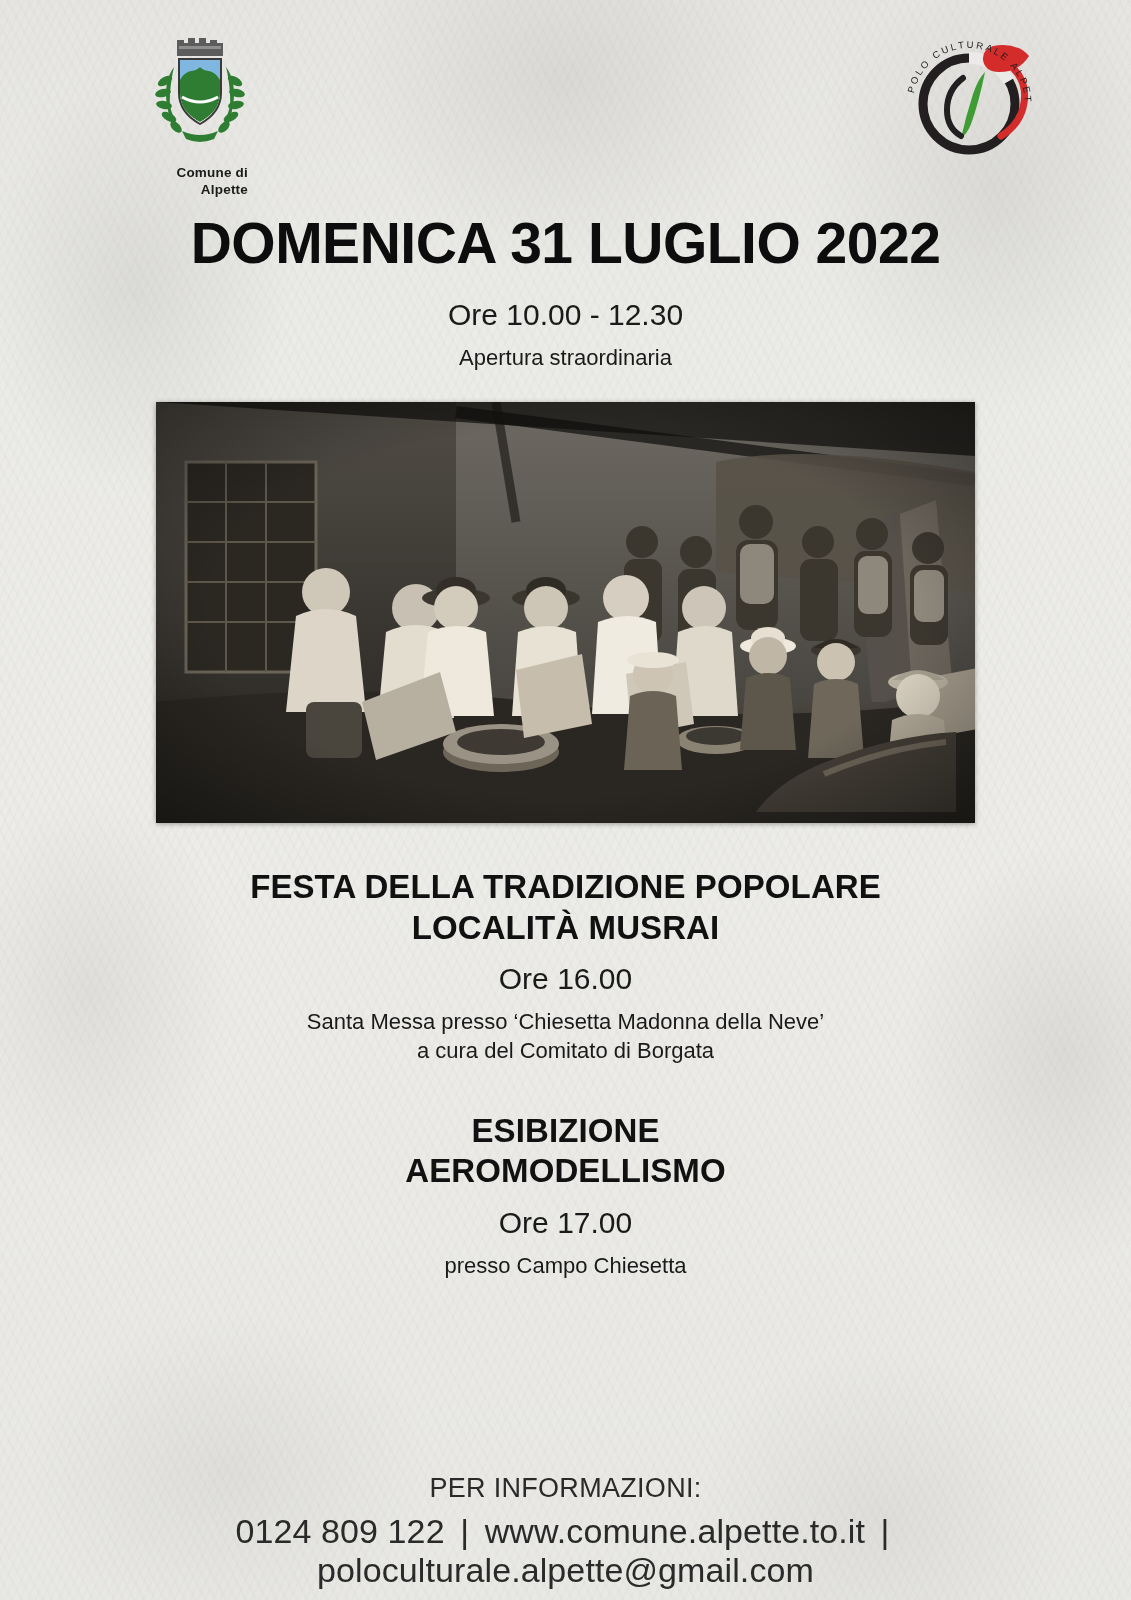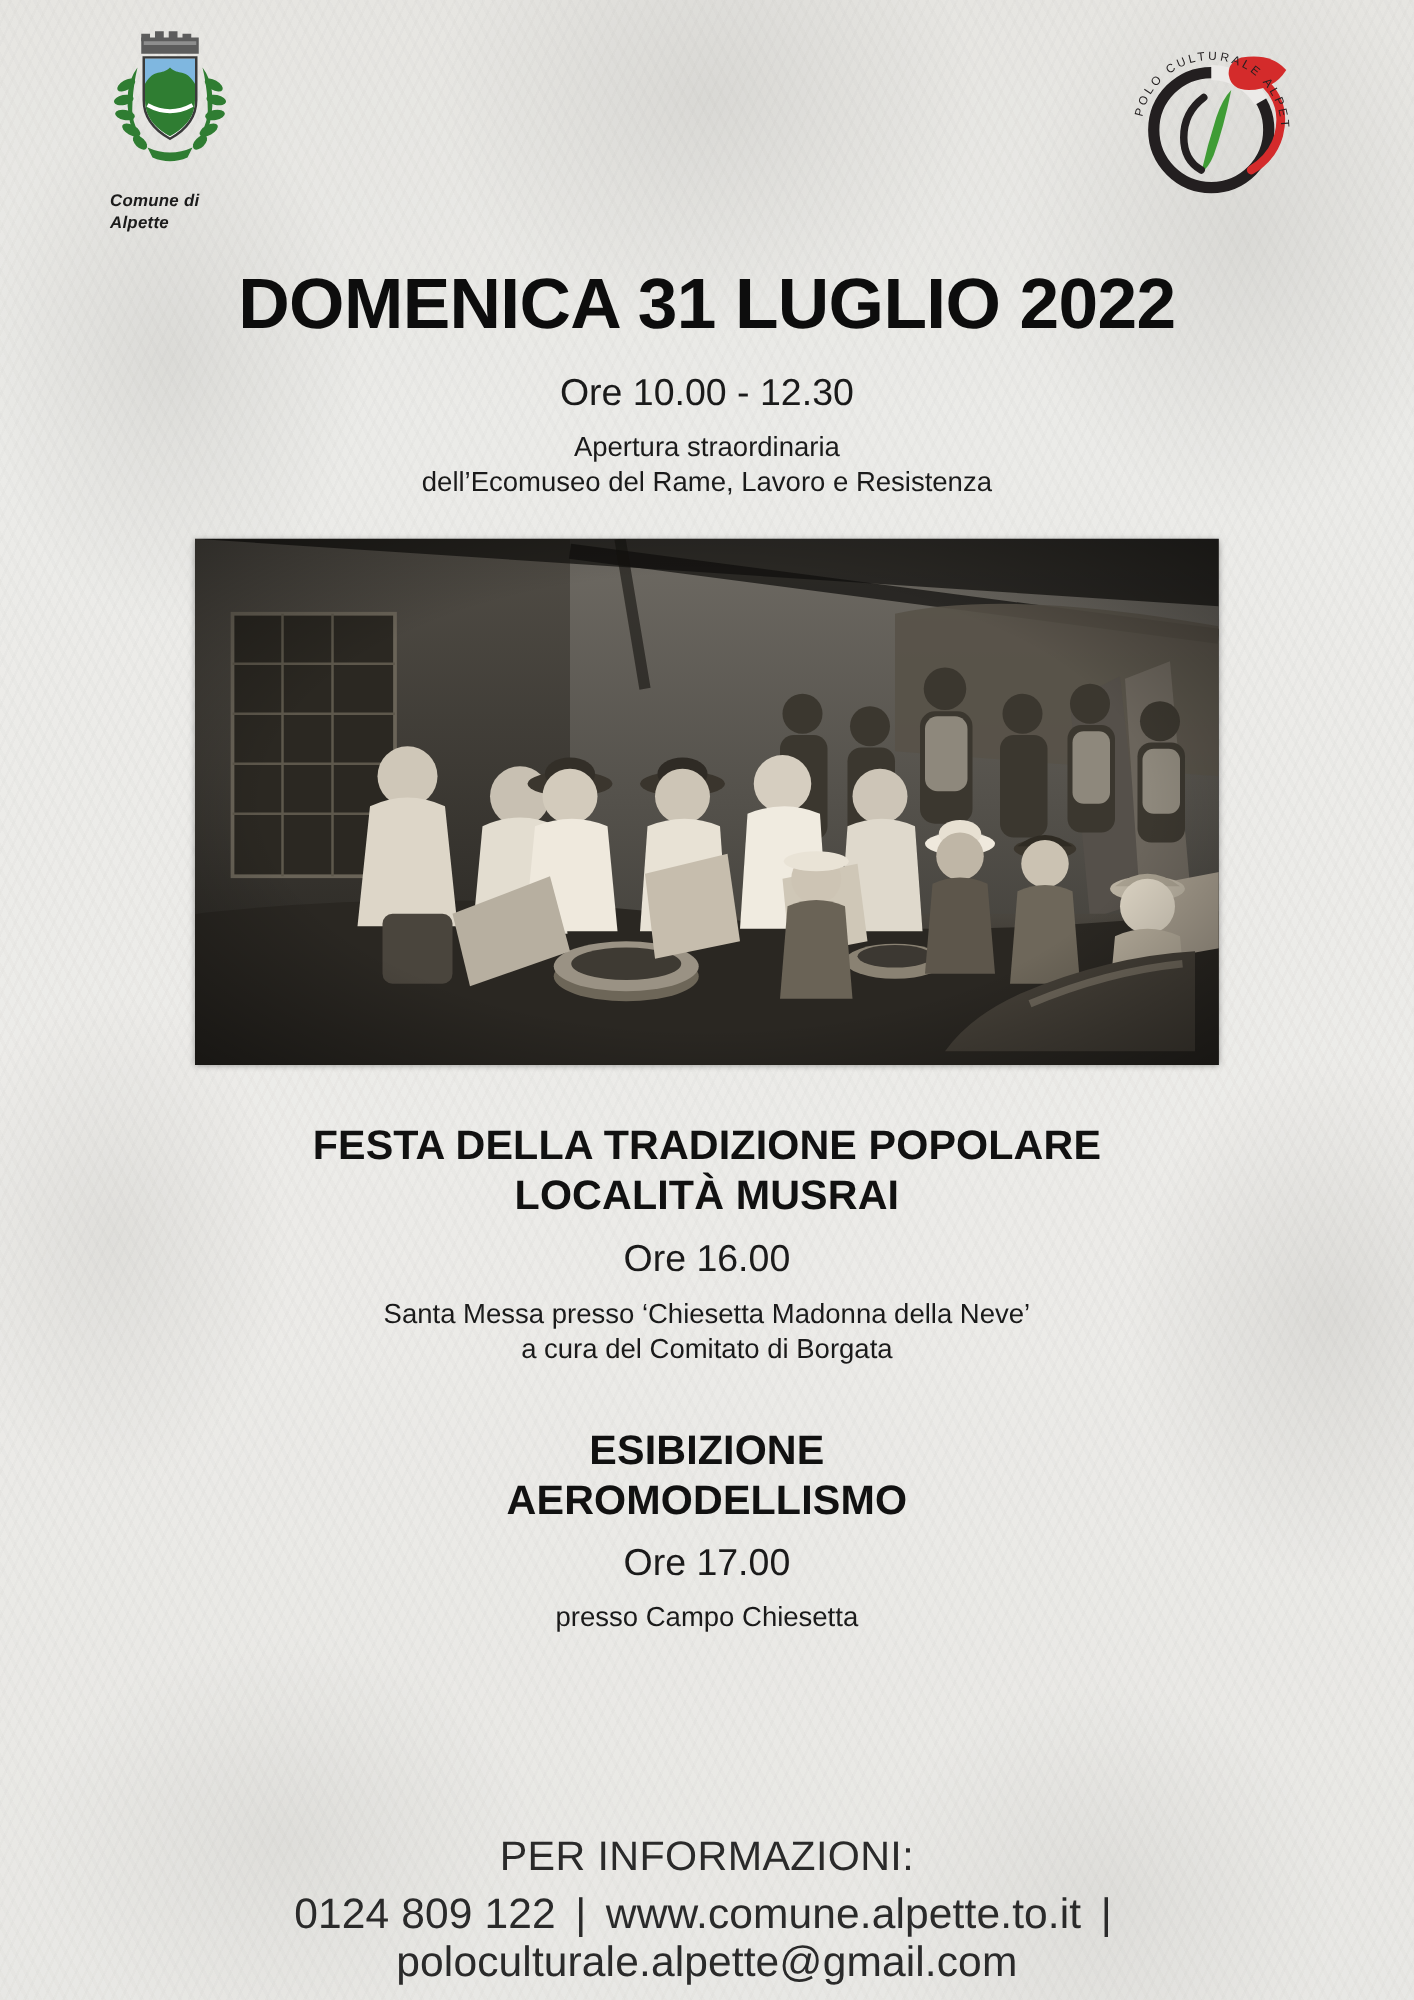--- a/index.html
+++ b/index.html
@@ -55,24 +55,23 @@
   
   .header {
     position: absolute;
     top: 0; left: 0; right: 0;
     height: 200px;
   }
 
   .crest {
     position: absolute;
     left: 88px;
-    top: 22px;
+    top: 35px;
     width: 160px;
-    text-align: left;
-    font-style: italic;
+    text-align: right;
   }
   .crest-caption {
     font-size: 13.5px;
     font-weight: bold;
     color: #1b1b1b;
     line-height: 1.25;
     margin-top: 4px;
     letter-spacing: .2px;
   }
 
@@ -144,21 +143,21 @@
   .block-3 .evt-title { font-size: 33px; line-height: 1.22; }
 
   .info {
     position: absolute;
     left: 0; right: 0;
     bottom: 10px;
     text-align: center;
     color: #2a2a2a;
   }
   .info-head {
-    font-size: 33px;
+    font-size: 27px;
     letter-spacing: .3px;
     margin-bottom: 8px;
   }
   .info-line {
     font-size: 34px;
     letter-spacing: .1px;
   }
   .info-sep { padding: 0 6px; }
 </style>
 </head>
@@ -241,21 +240,20 @@
   </div>
 
   <div class="content">
 
     <h1 class="main-date">DOMENICA 31 LUGLIO 2022</h1>
 
     <div class="block-1">
       <div class="evt-time">Ore 10.00 - 12.30</div>
       <div class="evt-desc">
         <div>Apertura straordinaria</div>
-        <div>dell’Ecomuseo del Rame, Lavoro e Resistenza</div>
       </div>
     </div>
 
     <div class="photo-wrap">
       <svg width="819" height="421" viewBox="0 0 819 421">
         <defs>
           <linearGradient id="sky" x1="0" y1="0" x2="0" y2="1">
             <stop offset="0%" stop-color="#6e6a63"></stop>
             <stop offset="100%" stop-color="#3a3833"></stop>
           </linearGradient>

